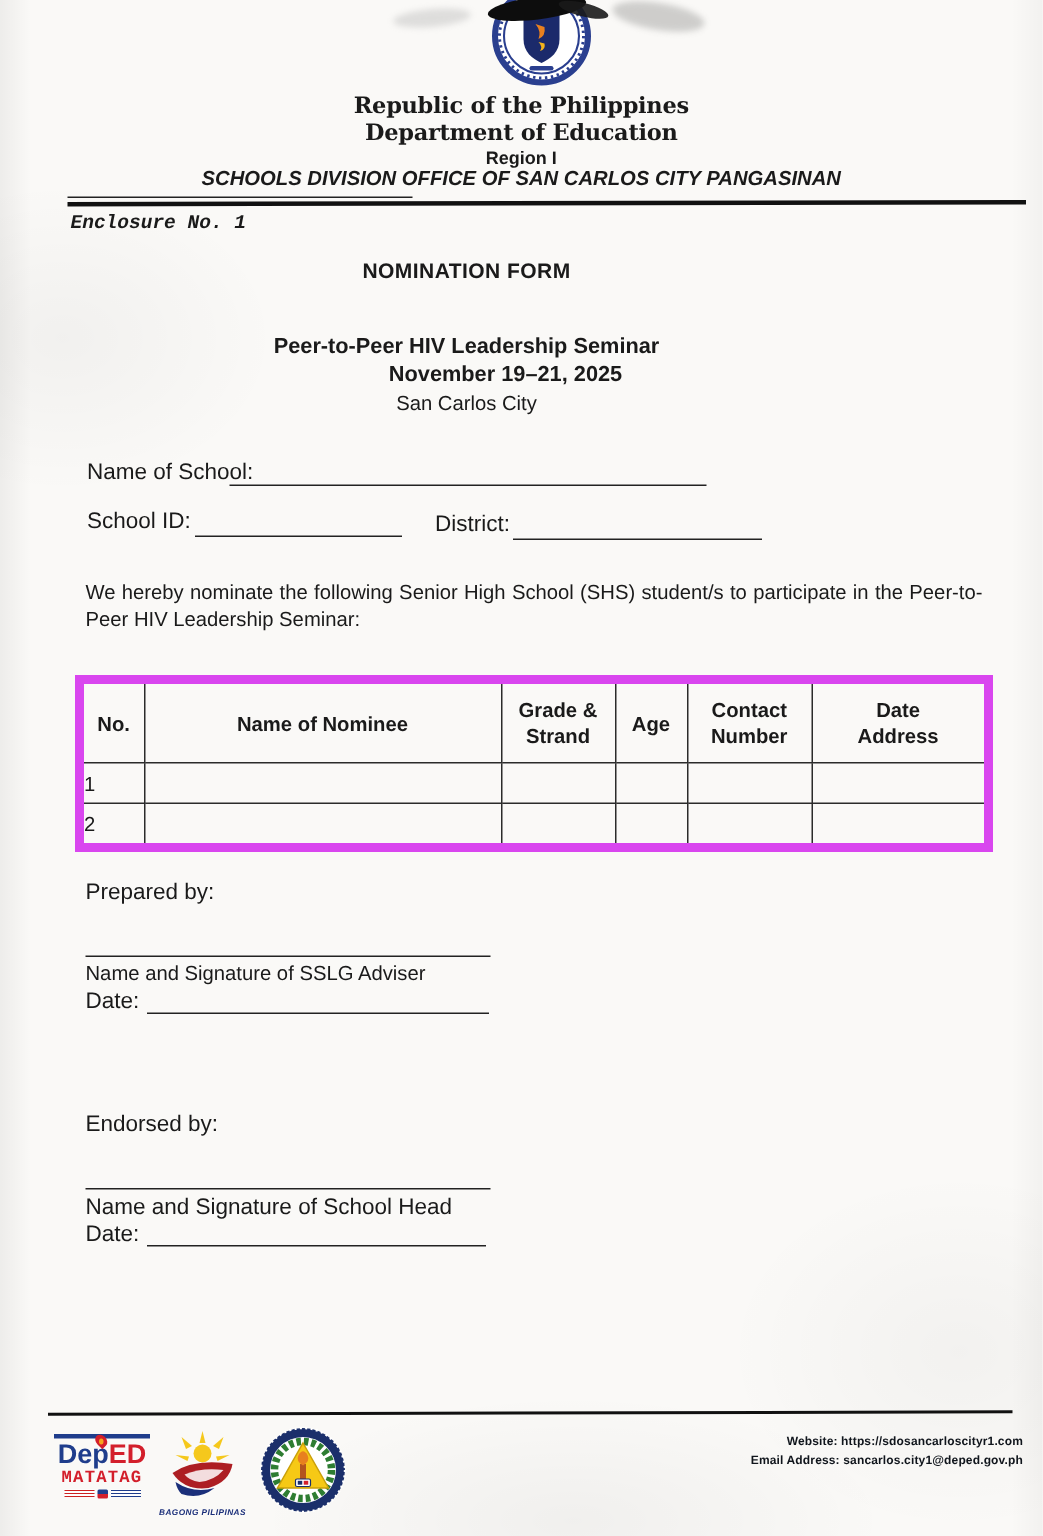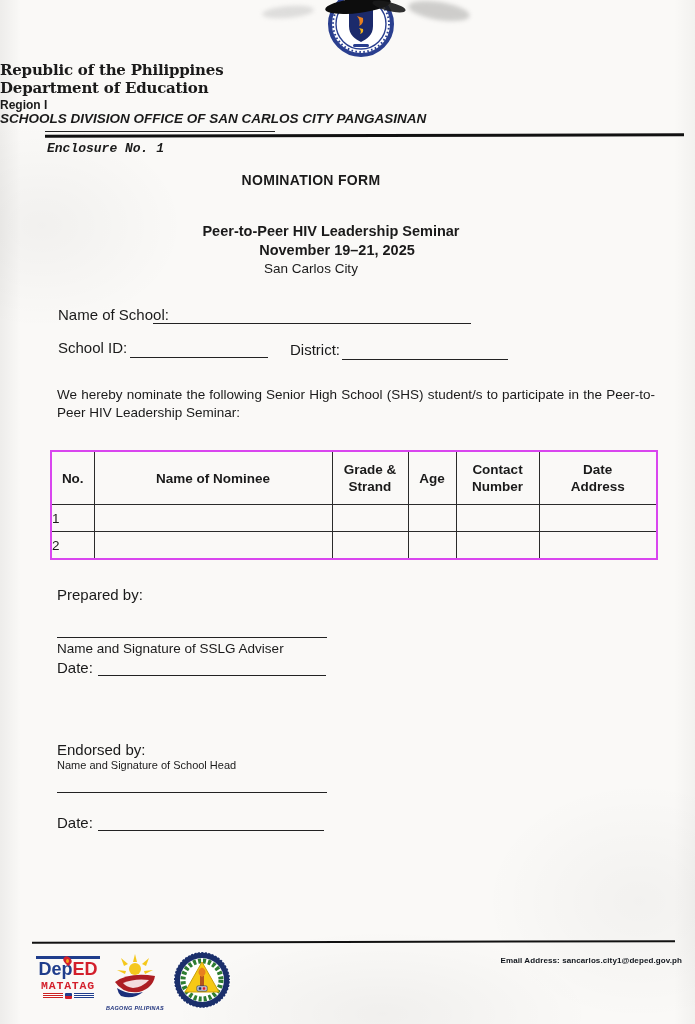--- a/index.html
+++ b/index.html
@@ -7,69 +7,69 @@
     width:695px;height:1024px;position:relative;overflow:hidden;
     font-family:"Liberation Sans",sans-serif;color:#1a1a1a;
     background-color:#faf9f7;
     background-image:
       radial-gradient(ellipse 220px 160px at 6% 22%, rgba(0,0,0,0.035), transparent 65%),
       radial-gradient(ellipse 260px 200px at 92% 88%, rgba(0,0,0,0.03), transparent 60%),
       radial-gradient(ellipse 300px 120px at 55% 99%, rgba(0,0,0,0.04), transparent 70%),
       linear-gradient(90deg, rgba(0,0,0,0.05), transparent 3%, transparent 97%, rgba(0,0,0,0.03));
   }
   .abs{position:absolute;}
-  .centered{left:0;width:695px;text-align:left;}
+  .centered{left:0;width:695px;text-align:center;}
   .body-center{left:0;width:622px;text-align:center;}
   .blackletter{font-family:"DejaVu Serif","Liberation Serif",serif;font-weight:bold;letter-spacing:-0.2px;}
   .ital{font-style:italic;font-weight:bold;}
   .line{border-bottom:1.8px solid #222;display:block;}
   .lbl{font-size:15px;}
   
   .hdr-republic{top:61px;font-size:15px;}
   .hdr-department{top:79px;font-size:15px;}
   .hdr-region{top:98px;font-size:12px;font-weight:bold;}
   .hdr-office{top:111px;font-size:13.5px;}
   .rule-main{top:134px;left:45px;width:639px;height:3px;background:#111;transform:rotate(-0.12deg);}
   .rule-echo{top:131px;left:45px;width:230px;height:1.3px;background:#222;}
   .enclosure{top:141px;left:47px;font-size:13px;font-family:Liberation Mono, monospace;}
   
   .smudge-main{top:-2px;left:325px;width:66px;height:15px;background:#0d0d0d;border-radius:50%;transform:rotate(-7deg);}
   .smudge-two{top:2px;left:372px;width:34px;height:9px;background:#1a1a1a;border-radius:50%;transform:rotate(14deg);opacity:.9;}
   .smudge-gray-r{top:2px;left:408px;width:62px;height:18px;background:#9a9a98;border-radius:50%;transform:rotate(9deg);opacity:.45;filter:blur(2px);}
   .smudge-gray-l{top:6px;left:262px;width:52px;height:12px;background:#aaa;border-radius:50%;transform:rotate(-5deg);opacity:.35;filter:blur(2px);}
   
   .form-title{top:172px;font-size:14px;font-weight:bold;letter-spacing:.3px;}
-  .event-name{top:223px;font-size:14.5px;font-weight:bold;padding-left:20px;}
+  .event-name{top:223px;font-size:14.5px;font-weight:bold;}
   .event-dates{top:242px;font-size:14.5px;font-weight:bold;padding-left:26px;}
   .event-loc{top:261px;font-size:13.5px;}
   
   .f-school-lbl{top:306px;left:58px;}
   .f-school-line{top:306px;left:153px;width:318px;height:17px;}
   .f-id-lbl{top:339px;left:58px;}
   .f-id-line{top:340px;left:130px;width:138px;height:17px;}
   .f-district-lbl{top:341px;left:290px;}
   .f-district-line{top:342px;left:342px;width:166px;height:17px;}
   .intro{top:386px;left:57px;width:598px;font-size:13.5px;line-height:18px;text-align:justify;}
   
   table.nominees{top:450px;left:50px;border-collapse:collapse;table-layout:fixed;}
   table.nominees th,table.nominees td{border:1.6px solid #2b2b2b;font-size:13.5px;padding:0;}
-  table.nominees{border:2px solid #d946ef;}
+  table.nominees{border:6px solid #d946ef;}
   table.nominees th{font-weight:bold;text-align:center;vertical-align:middle;height:52px;line-height:17px;}
   table.nominees td{height:26px;vertical-align:middle;}
   td.num{padding-left:8px;font-size:13px;}
   .wrapcap{display:inline-block;max-width:62px;}
   
   .prep-lbl{top:586px;left:57px;}
   .prep-line{top:620px;left:57px;width:270px;height:17px;}
   .prep-cap{top:641px;left:57px;font-size:13.5px;}
   .prep-date-lbl{top:659px;left:57px;}
   .prep-date-line{top:659px;left:98px;width:228px;height:16px;}
   .end-lbl{top:741px;left:57px;}
   .end-line{top:775px;left:57px;width:270px;height:17px;}
-  .end-cap{top:759px;left:57px;font-size:11px;}
+  .end-cap{top:796px;left:57px;font-size:15px;}
   .end-date-lbl{top:814px;left:57px;}
   .end-date-line{top:814px;left:98px;width:226px;height:16px;}
   
   .foot-rule{top:941px;left:32px;width:643px;height:2.2px;background:#111;transform:rotate(-0.15deg);}
   .deped-logo{top:956px;left:30px;width:76px;text-align:center;}
   .deped-topline{width:64px;height:2.5px;background:#1f3d8c;margin:0 auto 1px auto;}
   .deped-word{font-size:18px;font-weight:bold;line-height:19px;position:relative;}
   .deped-word .blue{color:#1f3d8c;}
   .deped-word .red{color:#d31f2b;}
   .flame{position:absolute;top:-4px;left:34px;width:7px;height:9px;background:#d31f2b;border-radius:50% 50% 50% 0;transform:rotate(-45deg);}
@@ -216,14 +216,15 @@
     <polygon points="30,12 47,42 13,42" fill="#f6c915" stroke="#caa00a" stroke-width="1"></polygon>
     <rect x="28" y="26" width="4" height="10" fill="#b3541e"></rect>
     <path d="M27 20 q3 -5 6 0 q2 4 -3 7 q-5 -3 -3 -7 Z" fill="#e8801f"></path>
     <rect x="25" y="36" width="10" height="5" rx="1" fill="#ffffff" stroke="#1b2f6b" stroke-width="0.8"></rect>
     <rect x="26.5" y="37.2" width="3" height="2.6" fill="#1b2f6b"></rect>
     <rect x="30.5" y="37.2" width="3" height="2.6" fill="#d31f2b"></rect>
   </svg>
 </div>
 
 <div class="abs addr-block">
+  <div>Website: https://sdosancarloscityr1.com</div>
   <div>Email Address: sancarlos.city1@deped.gov.ph</div>
 </div>
 
 </body></html>

